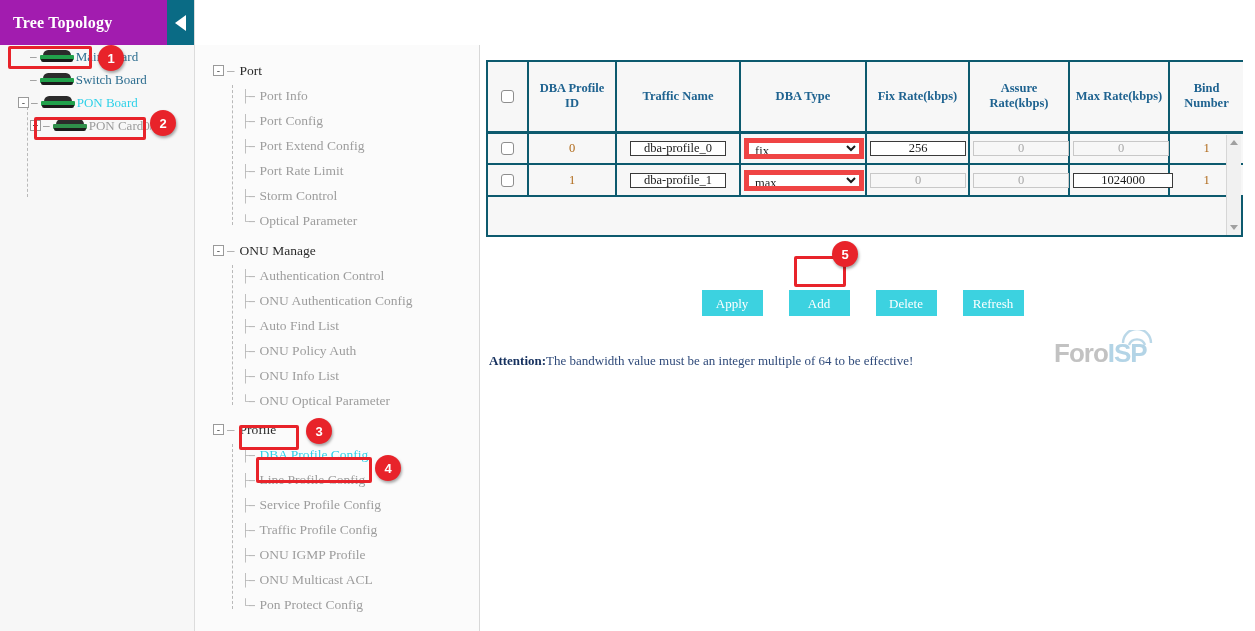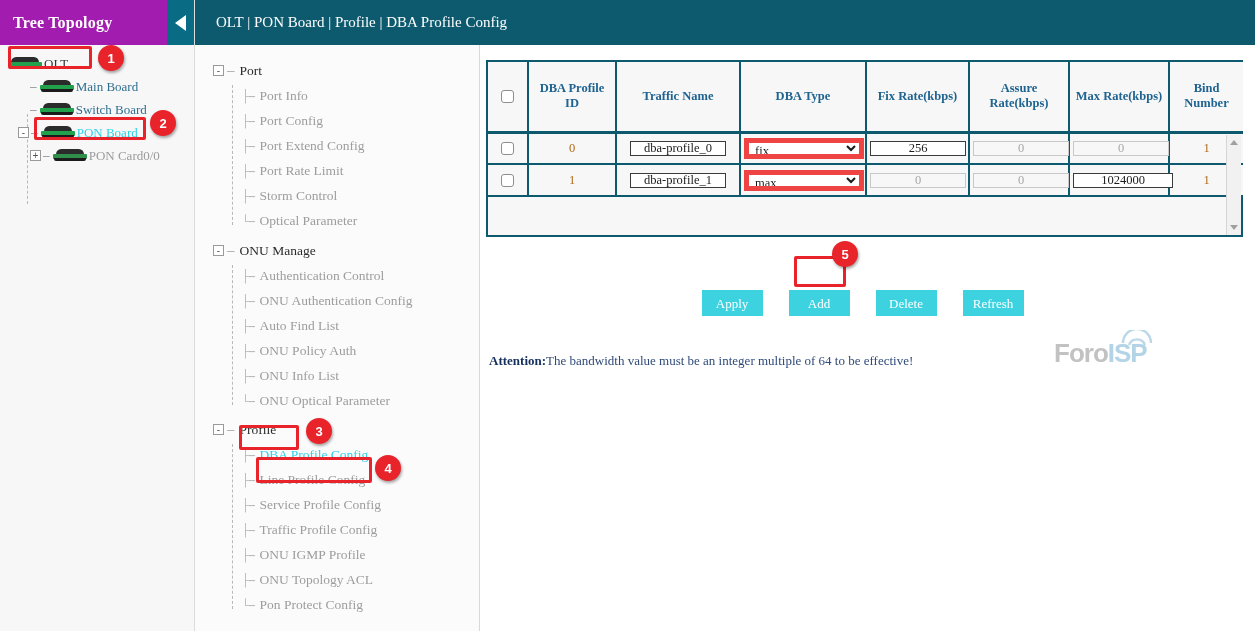--- a/index.html
+++ b/index.html
@@ -371,28 +371,20 @@
       <span id="tree-header-title">Tree Topology</span>
       <div id="collapse-btn">
         <span class="tri"></span>
       </div>
     </div>
 
     <div id="tree-body">
 
       <div class="vline" style="left:27px; top:62px; height:90px;"></div>
 
-      <div class="tree-row" style="padding-left:8px; margin-top:7px;">
-        <span class="dev-icon">
-          <span class="top"></span>
-            <span class="base"></span>
-            <span class="shadow"></span>
-        </span>
-        <span class="tree-label dark">OLT</span>
-      </div>
 
       <div class="tree-row" style="padding-left:30px;">
         <span class="tree-dash">–</span>
         <span class="dev-icon">
           <span class="top"></span>
             <span class="base"></span>
             <span class="shadow"></span>
         </span>
         <span class="tree-label">Main Board</span>
       </div>
@@ -431,23 +423,20 @@
     </div>
 
     <div class="hl-box" style="left:8px; top:46px; width:84px; height:23px;"></div>
 
     <div class="hl-box" style="left:34px; top:117px; width:112px; height:23px;"></div>
   </div>
 
   <div class="badge" style="position:absolute; left:98px; top:45px;">1</div>
   <div class="badge" style="position:absolute; left:150px; top:110px;">2</div>
 
-  <div id="breadcrumb-bar">
-    <div id="breadcrumb-text">OLT | PON Board | Profile | DBA Profile Config</div>
-  </div>
 
   <div id="menu-panel">
 
     <div class="menu-group">
       <span class="gtoggle">-</span>
       <span class="gdash">–</span>
       <span class="glabel">Port</span>
     </div>
     <div style="position:relative;">
       <div class="vline" style="left:37px; top:2px; height:140px;"></div>
@@ -532,21 +521,21 @@
       <div class="menu-item">
         <span class="tick">├--</span>
         <span class="mlabel">Traffic Profile Config</span>
       </div>
       <div class="menu-item">
         <span class="tick">├--</span>
         <span class="mlabel">ONU IGMP Profile</span>
       </div>
       <div class="menu-item">
         <span class="tick">├--</span>
-        <span class="mlabel">ONU Topology ACL</span>
+        <span class="mlabel">ONU Multicast ACL</span>
       </div>
       <div class="menu-item">
         <span class="tick">└--</span>
         <span class="mlabel">Pon Protect Config</span>
       </div>
     </div>
   </div>
 
   <div class="hl-box" style="left:239px; top:425px; width:60px; height:25px;"></div>
   <div class="badge" style="position:absolute; left:306px; top:418px;">3</div>

